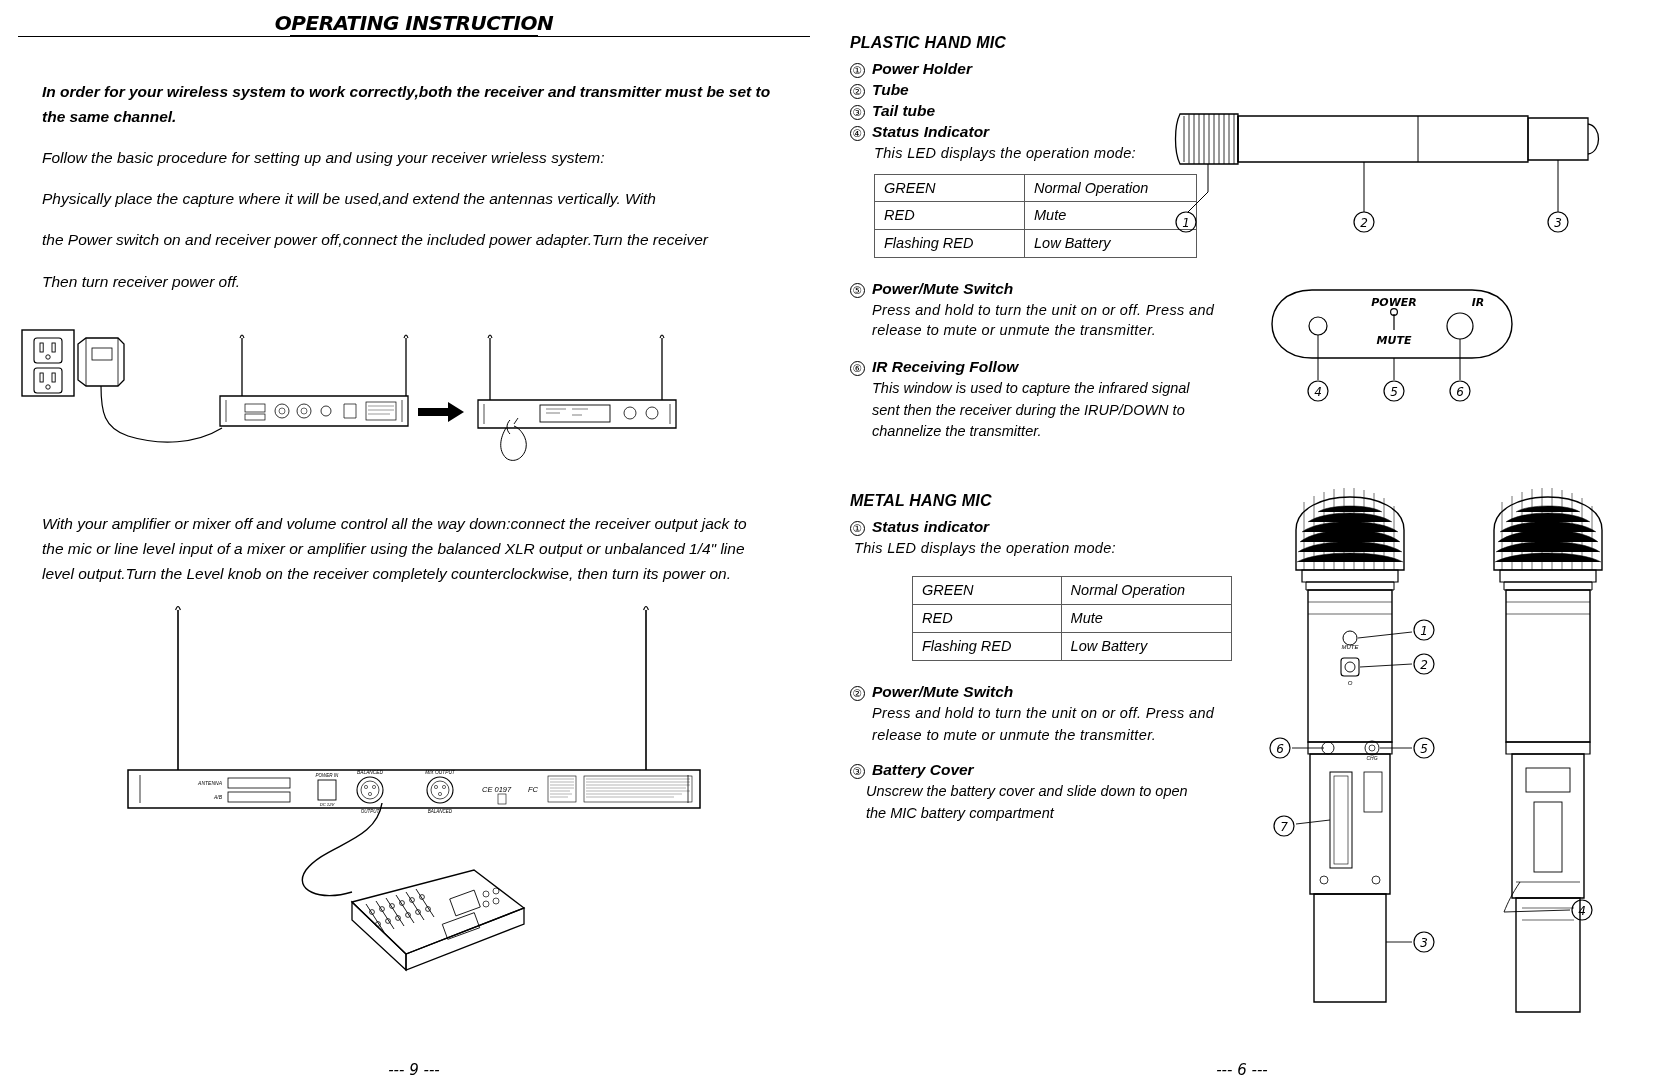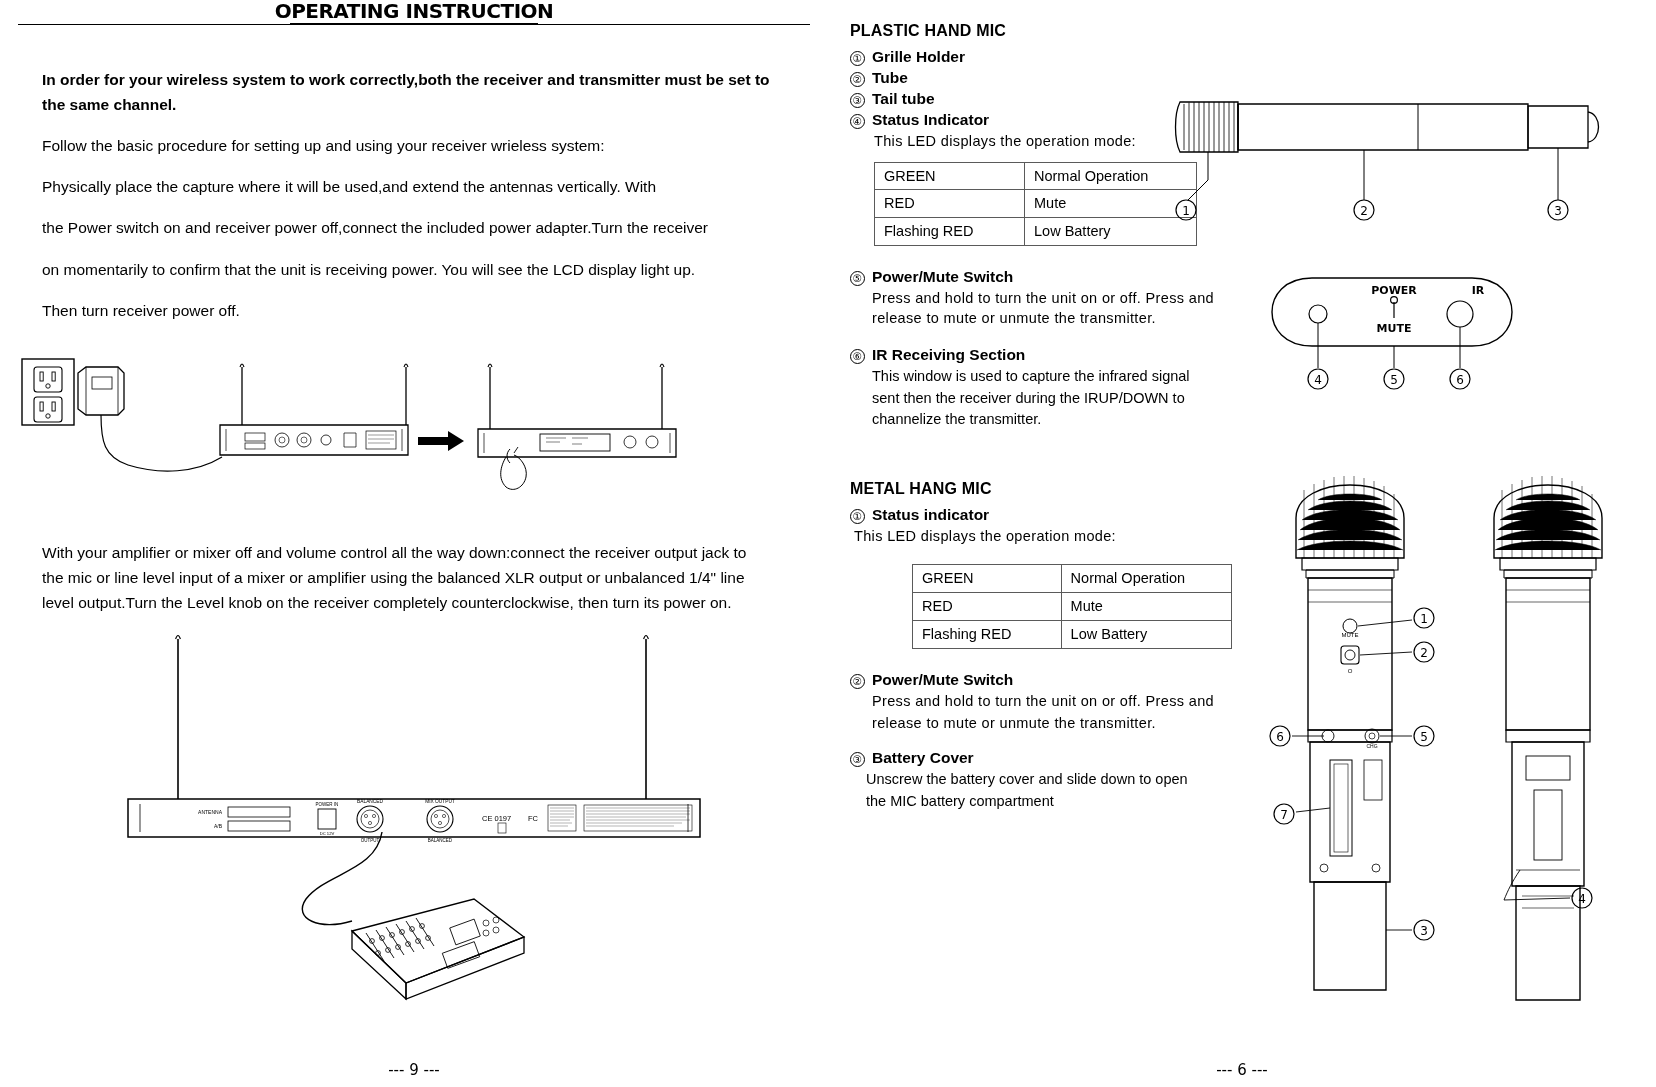--- a/index.html
+++ b/index.html
@@ -5,21 +5,21 @@
   * { box-sizing: border-box; }
   html, body { margin:0; padding:0; }
   body {
     width:1656px; height:1087px;
     background:#ffffff;
     font-family:"Liberation Sans", sans-serif;
     color:#000;
     overflow:hidden;
     position:relative;
   }
-  .page { position:absolute; top:0; bottom:0; }
+  .page { position:absolute; top:12px; bottom:0;font-style:italic; }
   .left-page { left:0; width:828px; }
   .right-page { left:828px; width:828px; }
 
   
   .hdr-wrap { position:relative; margin:0 18px; }
   .hdr-title {
     text-align:center;
     font-family:"DejaVu Sans", sans-serif;
     font-weight:bold;
     font-size:20px;
@@ -97,21 +97,20 @@
     <div class="hdr-title">OPERATING INSTRUCTION</div>
     <div class="hdr-rule"></div>
     <div style="position:absolute;left:50%;transform:translateX(-50%);bottom:0;width:248px;border-bottom:2.4px solid #000;"></div>
   </div>
 
   <div class="lp-body">
     <p class="lp-bold">In order for your wireless system to work correctly,both the receiver and transmitter must be set to the same channel.</p>
     <p>Follow the basic procedure for setting up and using your receiver wrieless system:</p>
     <p>Physically place the  capture where it will be used,and extend the antennas vertically. With</p>
     <p>the Power switch on and  receiver power off,connect the included power adapter.Turn the  receiver</p>
-    <p>on momentarily to confirm that the unit is receiving power. You will see the LCD display light up.</p>
     <p>Then turn  receiver power off.</p>
   </div>
 
   <div class="fig" style="margin-top:22px;">
     <svg width="760" height="165" viewBox="0 0 760 165">
 
       <rect class="ln" x="22" y="14" width="52" height="66" stroke-width="1.4"></rect>
       <rect class="ln" x="34" y="22" width="28" height="25" stroke-width="1.1" rx="3"></rect>
       <rect class="ln" x="40" y="27" width="3.2" height="9" stroke-width="0.9"></rect>
       <rect class="ln" x="52" y="27" width="3.2" height="9" stroke-width="0.9"></rect>
@@ -266,21 +265,21 @@
 
 <div class="page right-page">
 
 
   <div class="rp-body" style="width:440px;">
 
     <div class="sec-title">PLASTIC HAND MIC</div>
 
     <div class="item-line">
       <span class="num-circ">①</span>
-      <span class="item-label">Grille Holder</span>
+      <span class="item-label">Power Holder</span>
     </div>
     <div class="item-line">
       <span class="num-circ">②</span>
       <span class="item-label">Tube</span>
     </div>
     <div class="item-line">
       <span class="num-circ">③</span>
       <span class="item-label">Tail tube</span>
     </div>
     <div class="item-line">
@@ -308,21 +307,21 @@
 
     <div class="item-line" style="margin-top:22px;">
       <span class="num-circ">⑤</span>
       <span class="item-label">Power/Mute Switch</span>
     </div>
     <div class="sub-text wide">Press and hold to turn the unit on or off. Press and</div>
     <div class="sub-text wide" style="margin-top:0;">release to mute or unmute the transmitter.</div>
 
     <div class="item-line" style="margin-top:18px;">
       <span class="num-circ">⑥</span>
-      <span class="item-label">IR Receiving Section</span>
+      <span class="item-label">IR Receiving Follow</span>
     </div>
     <div class="sub-text">This window is used to capture the infrared signal</div>
     <div class="sub-text">sent then the receiver during the IRUP/DOWN to</div>
     <div class="sub-text">channelize the transmitter.</div>
 
     <div class="sec-title" style="margin-top:50px;">METAL HANG MIC</div>
 
     <div class="item-line">
       <span class="num-circ">①</span>
       <span class="item-label">Status indicator</span>

